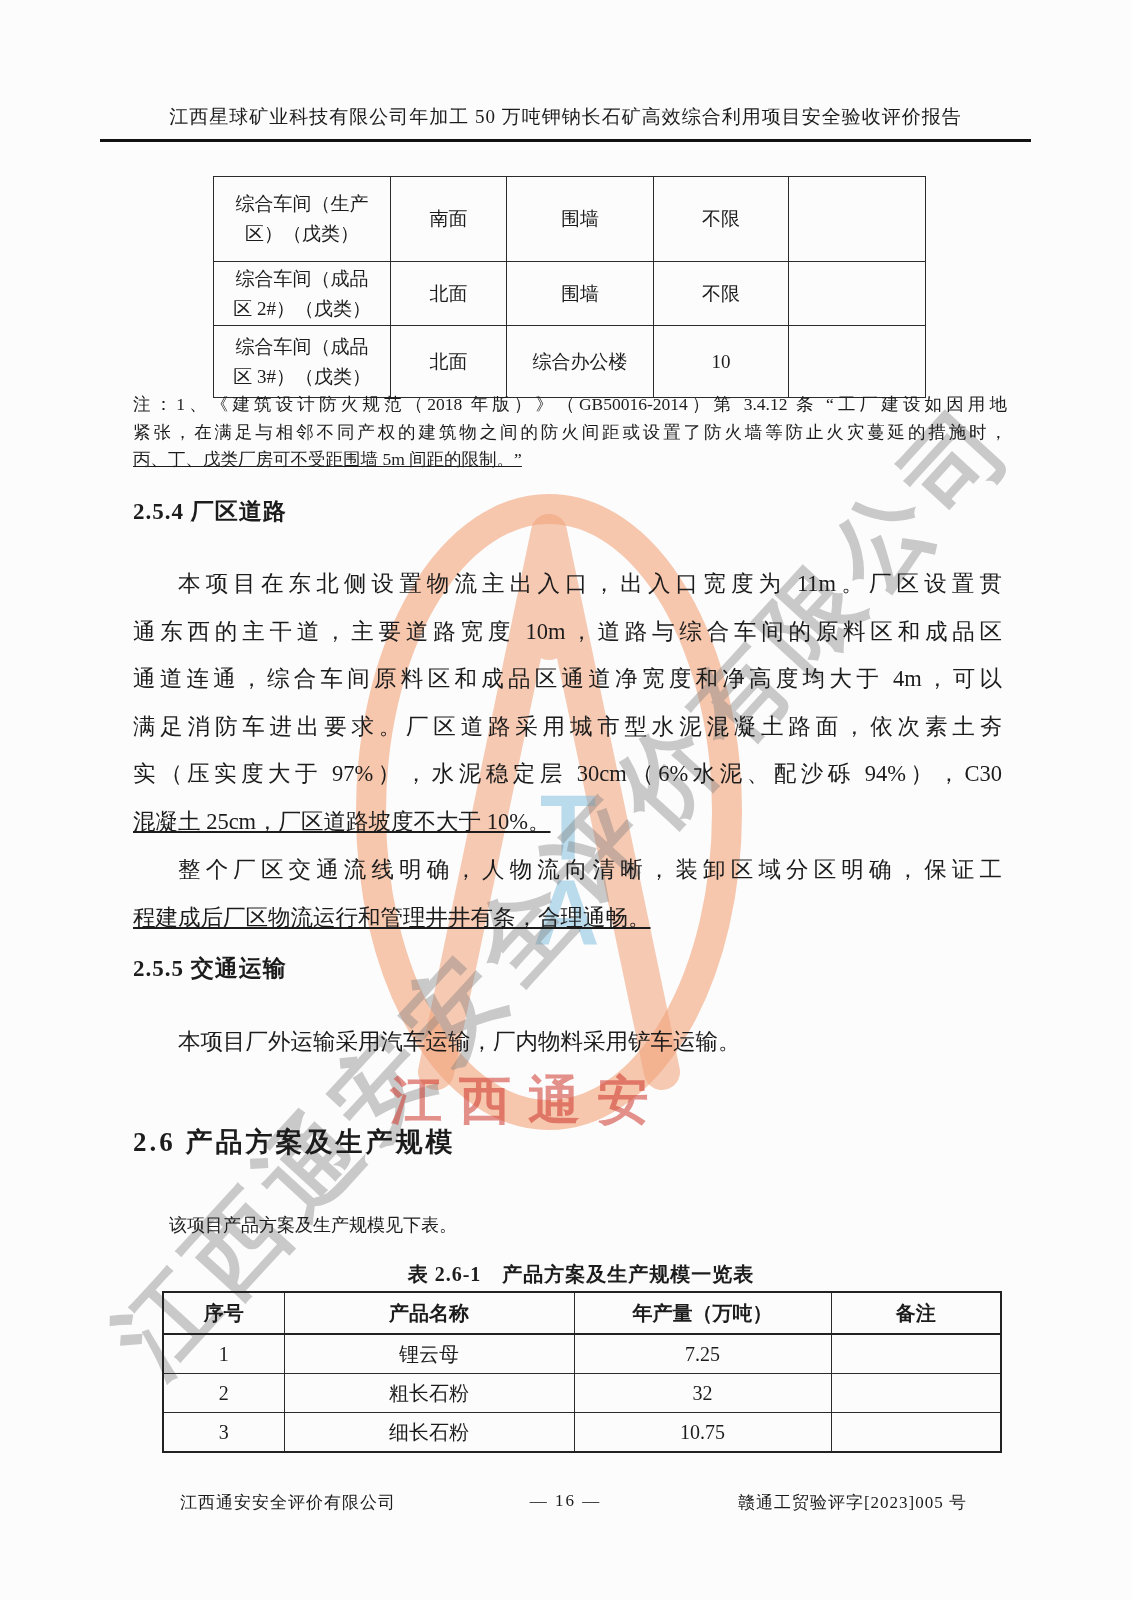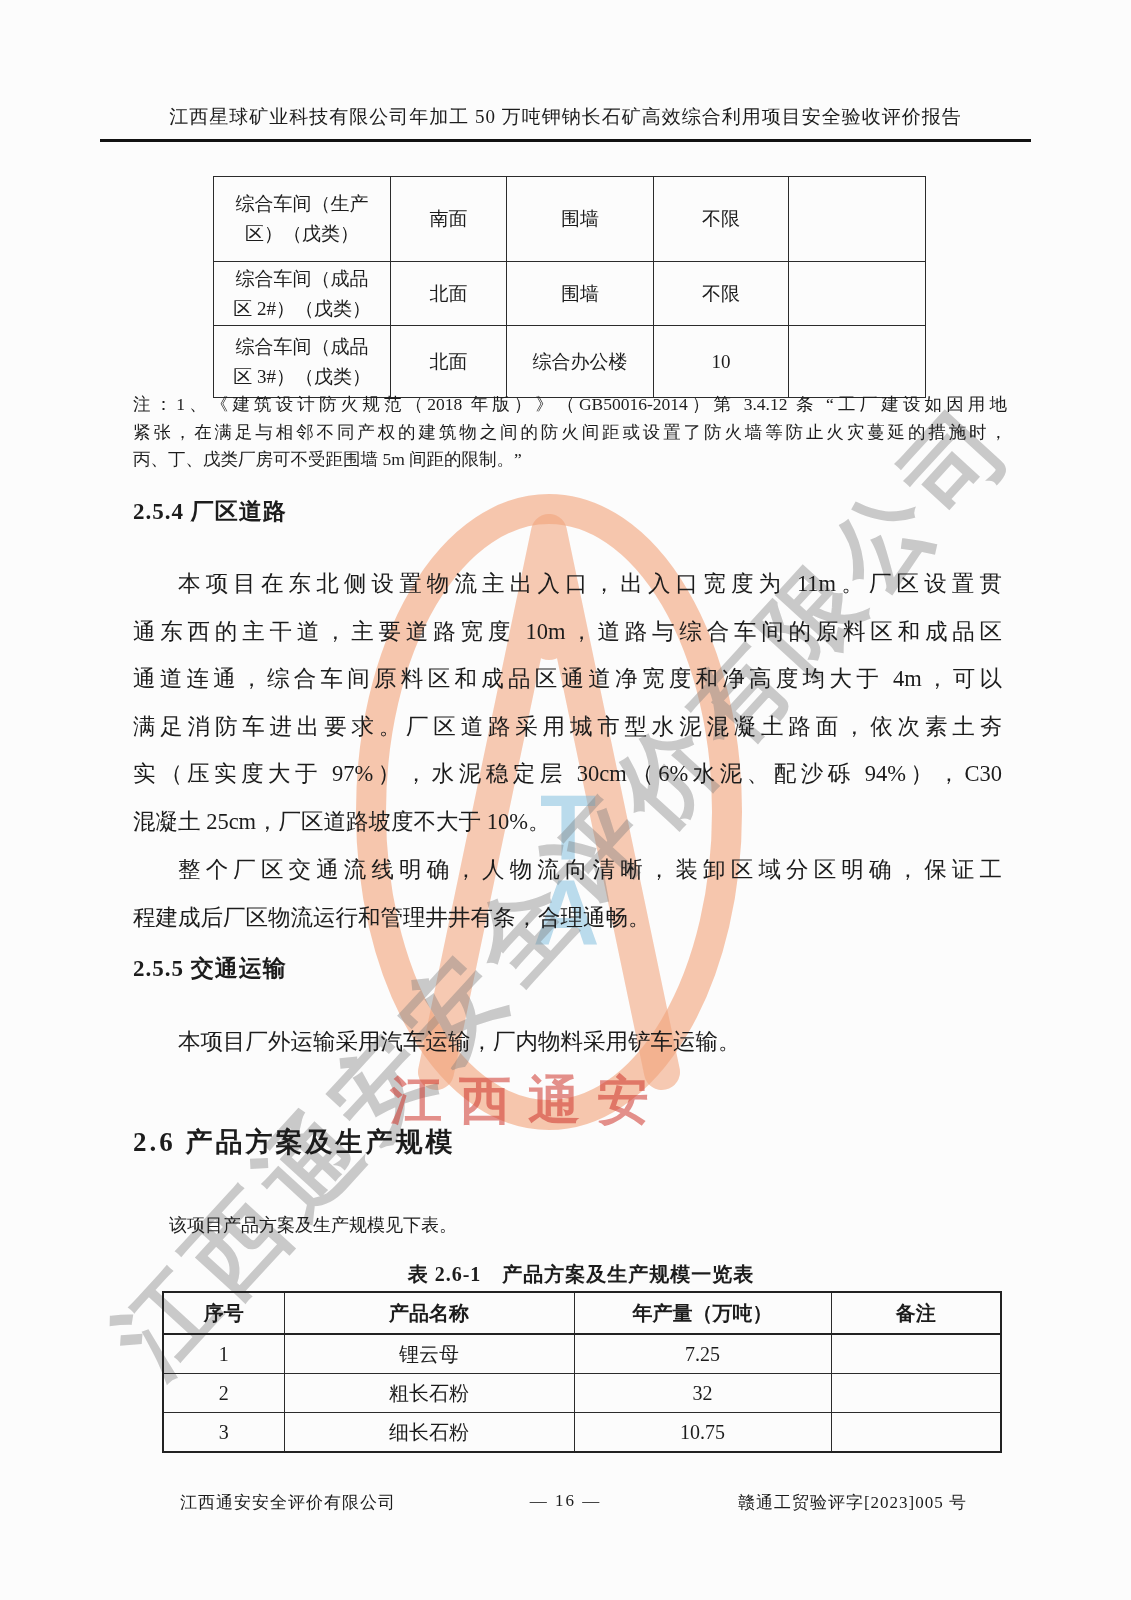--- a/index.html
+++ b/index.html
@@ -62,21 +62,21 @@
   .h2{position:absolute;left:133px;font-weight:bold;font-size:23px;letter-spacing:1px;}
   .h254{top:496px;}
   .h255{top:953px;}
   .h26{top:1124px;font-size:27px;letter-spacing:3px;}
   .para{position:absolute;left:133px;width:869px;font-size:22.5px;line-height:47.5px;}
   .p1{top:560px;}
   .p2{top:846px;}
   .p3{top:1018px;}
   .p4{top:1202px;font-size:18px;}
   .jline{text-align:justify;text-align-last:justify;}
-  .jlast{text-align:justify;text-align-last:left;}
+  .jlast{text-align:justify;text-align-last:left;text-decoration:underline;}
   .indent{text-indent:2em;}
 
   
   .foot{position:absolute;top:1491px;font-size:17px;letter-spacing:1px;}
   .foot-left{left:180px;}
   .foot-center{left:0;right:0;text-align:center;letter-spacing:2px;}
   .foot-right{right:164px;}
 </style>
 </head>
 <body>

